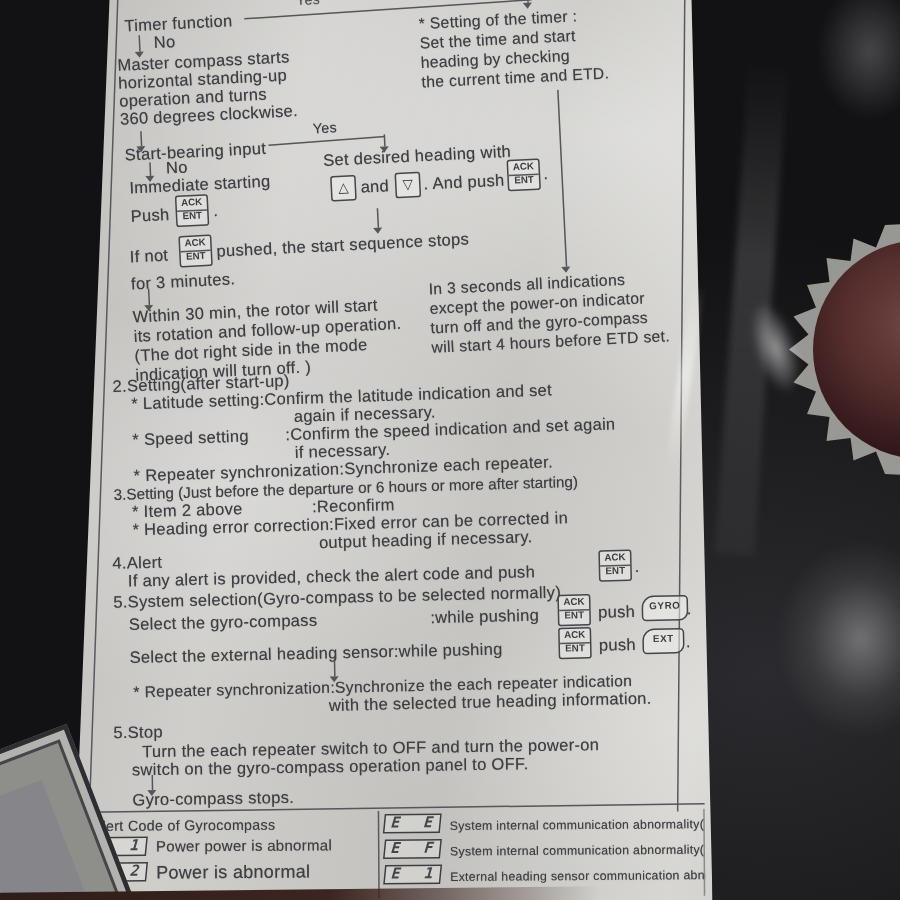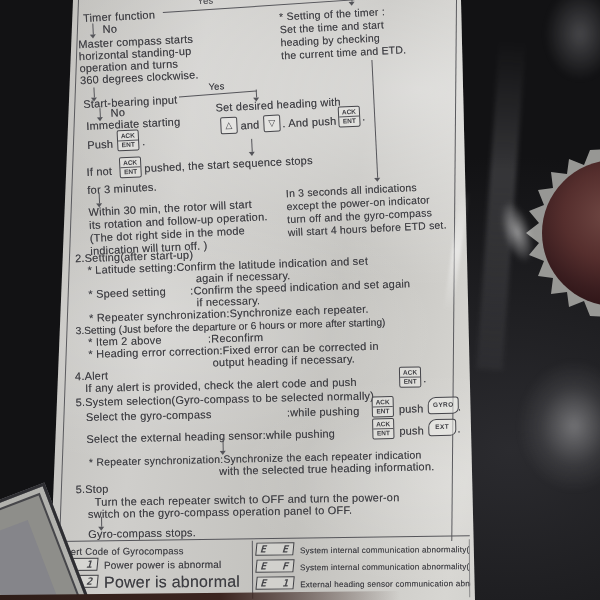--- a/index.html
+++ b/index.html
@@ -194,21 +194,21 @@
 
     <span class="code-box" style="left:60px;top:558px;">
         <i>E</i>
         <i>1</i>
       </span>
     <span class="t" style="left:104px;top:559px;font-size:10px;">Power power is abnormal</span>
     <span class="code-box" style="left:60px;top:575px;">
         <i>E</i>
         <i>2</i>
       </span>
-    <span class="t" style="left:104px;top:576px;font-size:16px;">Power is abnormal</span>
+    <span class="t" style="left:104px;top:576px;font-size:12px;">Power is abnormal</span>
 
     <span class="code-box" style="left:256px;top:544px;">
         <i>E</i>
         <i>E</i>
       </span>
     <span class="t" style="left:300px;top:546px;font-size:8.2px;width:170px;overflow:hidden;">System internal communication abnormality(1)</span>
     <span class="code-box" style="left:256px;top:561px;">
         <i>E</i>
         <i>F</i>
       </span>

